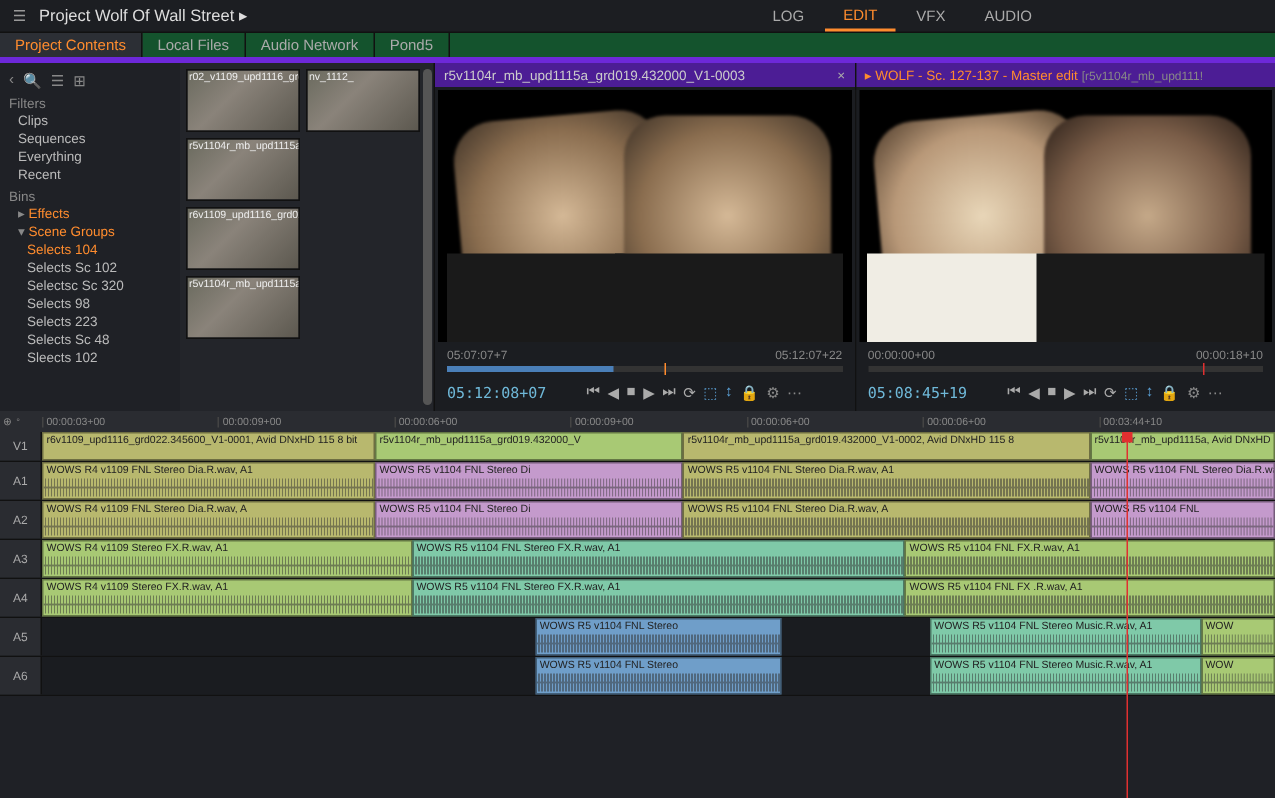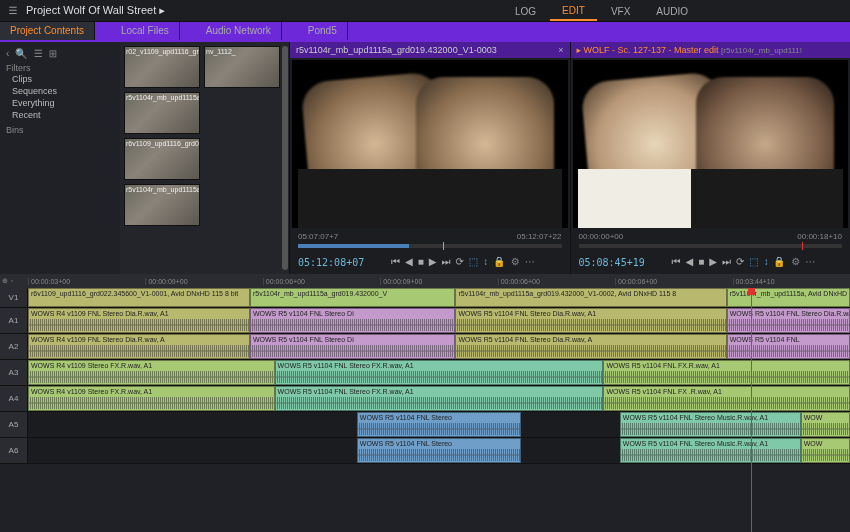--- a/index.html
+++ b/index.html
@@ -4,21 +4,21 @@
 <style>
 * { margin: 0; padding: 0; box-sizing: border-box; font-family: -apple-system, "Segoe UI", Arial, sans-serif; }
 body { background: #1a1c20; color: #ccc; font-size: 10px; overflow: hidden; width: 850px; height: 532px; }
 .titlebar { display: flex; align-items: center; height: 22px; background: #1c1e22; padding: 0 6px; border-bottom: 1px solid #111; }
 .titlebar .icons { display: flex; gap: 6px; }
 .titlebar .icons span { width: 14px; height: 14px; display:inline-flex; align-items:center; justify-content:center; color:#999; }
 .titlebar .title { margin-left: 6px; color:#ddd; font-size:11px; }
 .modes { position: absolute; right: 150px; top: 0; height:22px; display:flex; align-items:center; gap:2px;}
 .modes .mode { padding:3px 12px; font-size:10px; color:#aaa; cursor:pointer; }
 .modes .mode.active { color:#ff8c2e; border-bottom:2px solid #ff8c2e; }
-.tabs { height:20px; background:#6d28d9; display:flex; border-bottom:2px solid #6d28d9;gap:16px; }
+.tabs { height:20px; background:#14532d; display:flex; border-bottom:4px solid #6d28d9; }
 .tabs .tab { padding:3px 10px; font-size:10px; color:#aaa; cursor:pointer; border-right:1px solid #111;}
 .tabs .tab.active { color:#ff8c2e; background:#2c2f35;}
 .upper { display:flex; height:232px; }
 .browser { width:290px; background:#23252a; display:flex; border-right:1px solid #111; }
 .browser .sidebar { width:120px; background:#1f2126; padding:6px 6px; overflow:hidden; }
 .sidebar .toolbar { display:flex; gap:6px; margin-bottom:4px; color:#888;}
 .sidebar .hdr { color:#888; font-size:9px; margin-top:4px; }
 .sidebar .item { padding:1px 0 1px 6px; font-size:9px; color:#bbb; cursor:pointer; white-space:nowrap; overflow:hidden; text-overflow:ellipsis;}
 .sidebar .item.expand::before { content:'▸ '; color:#888;}
 .sidebar .item.expand.open::before { content:'▾ ';}
@@ -101,20 +101,31 @@
         <span>⊞</span>
       </div>
       <div class="hdr">Filters</div>
       <div id="filters">
           <div class="item">Clips</div>
           <div class="item">Sequences</div>
           <div class="item">Everything</div>
           <div class="item">Recent</div>
         </div>
       <div class="hdr">Bins</div>
+      <div id="bins">
+          <div class="item expand sel">Effects</div>
+          <div class="item expand open sel">Scene Groups</div>
+          <div class="item sub sel">Selects 104</div>
+          <div class="item sub">Selects Sc 102</div>
+          <div class="item sub">Selectsc Sc 320</div>
+          <div class="item sub">Selects 98</div>
+          <div class="item sub">Selects 223</div>
+          <div class="item sub">Selects Sc 48</div>
+          <div class="item sub">Sleects 102</div>
+        </div>
     </div>
     <div class="thumbs" id="thumbs">
       <div class="sb"></div>
     <div class="row">
           <div class="th">r02_v1109_upd1116_grd024</div>
           <div class="th">nv_1112_</div>
         </div>
         <div class="row">
           <div class="th">r5v1104r_mb_upd1115a_grd</div>
         </div>

